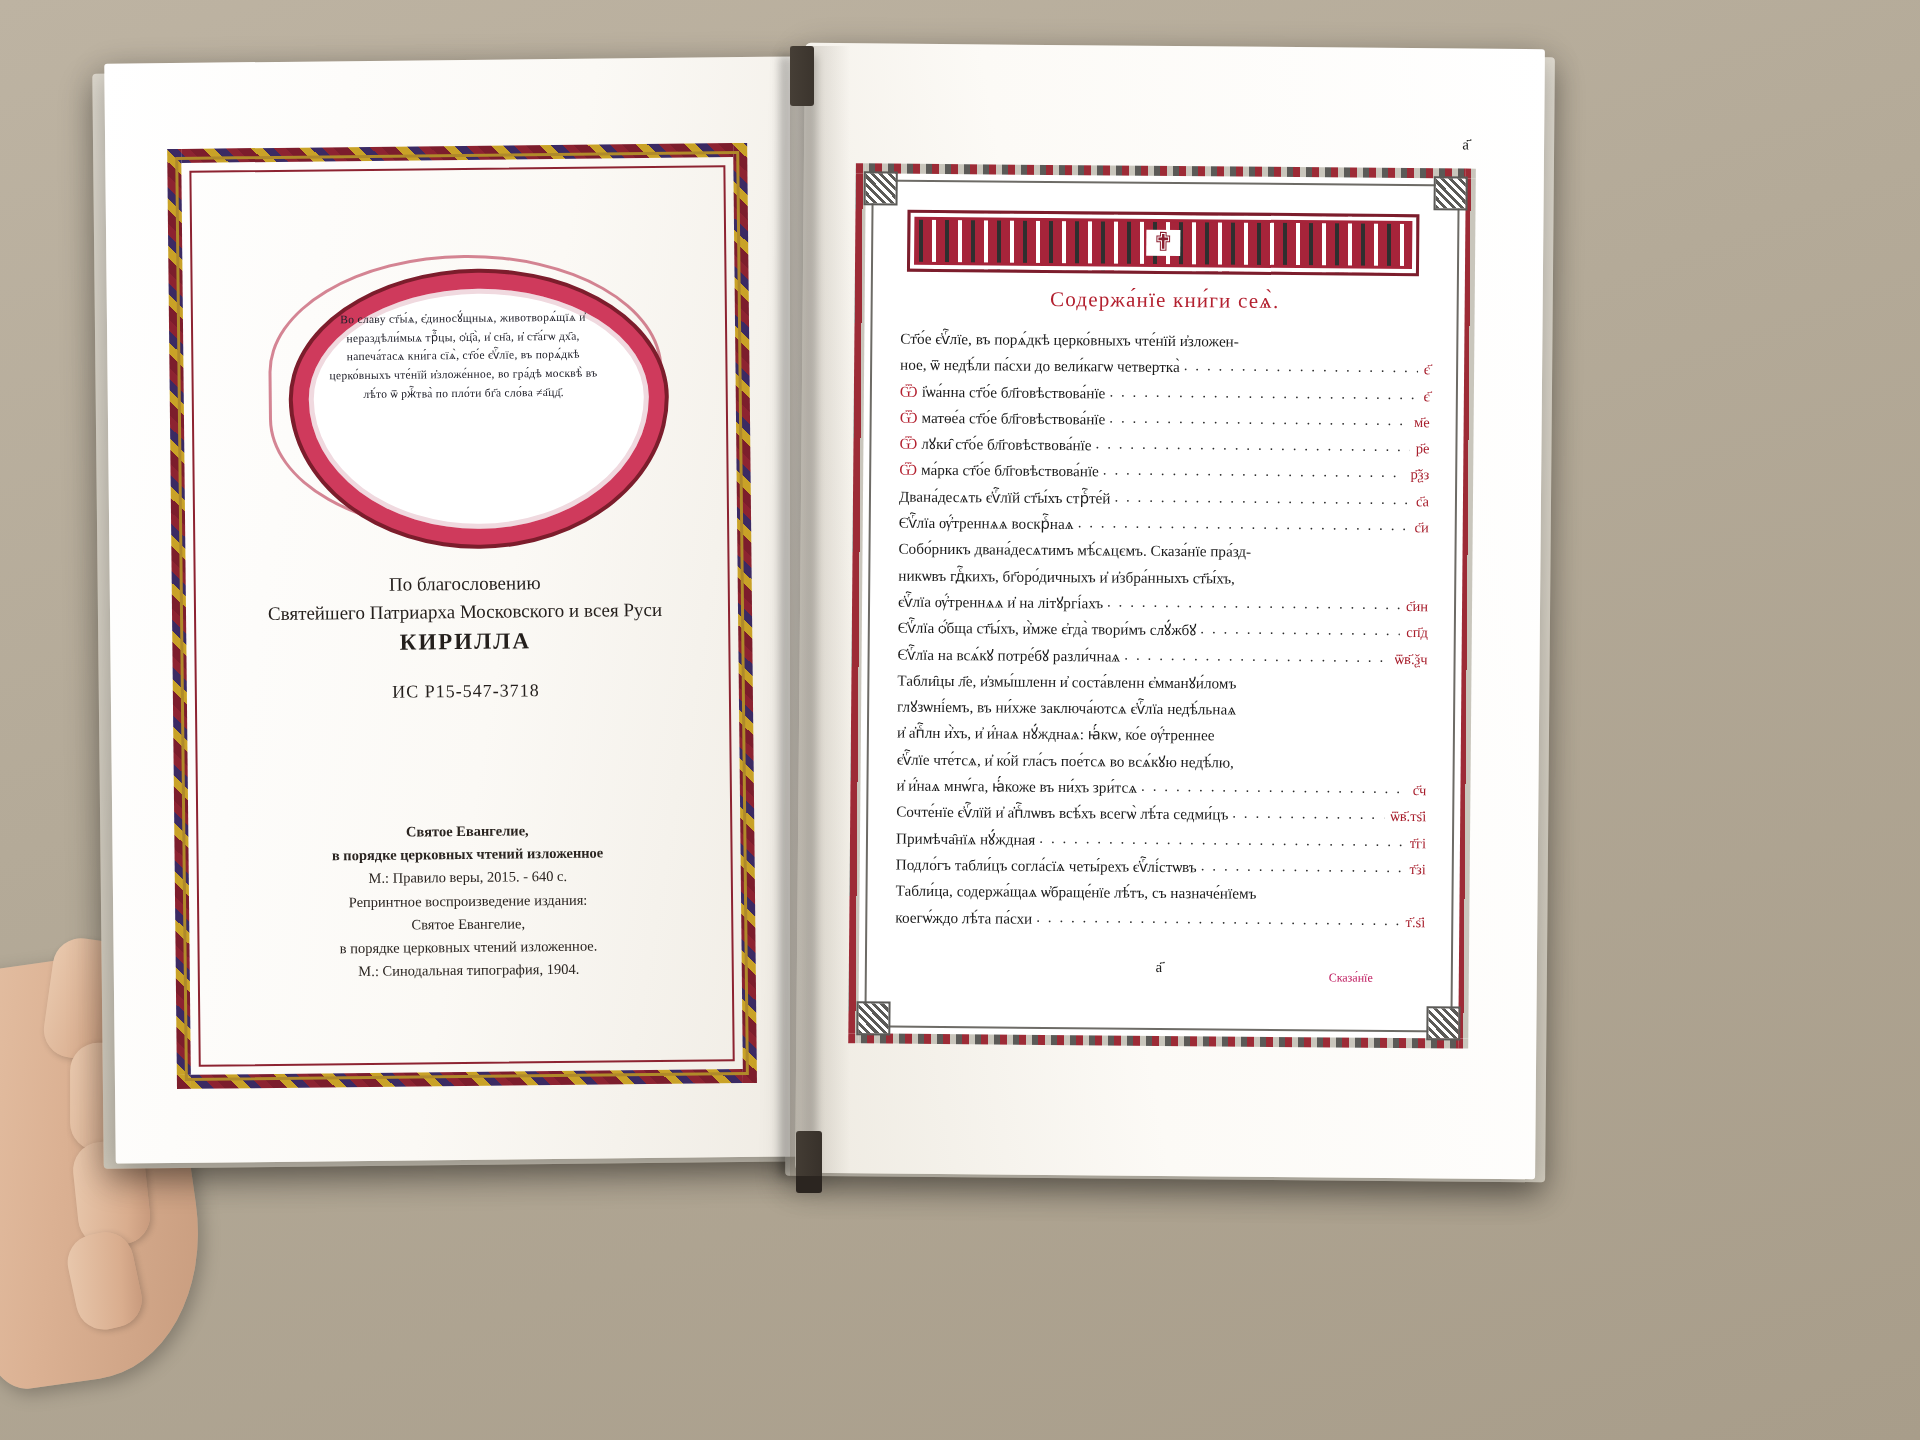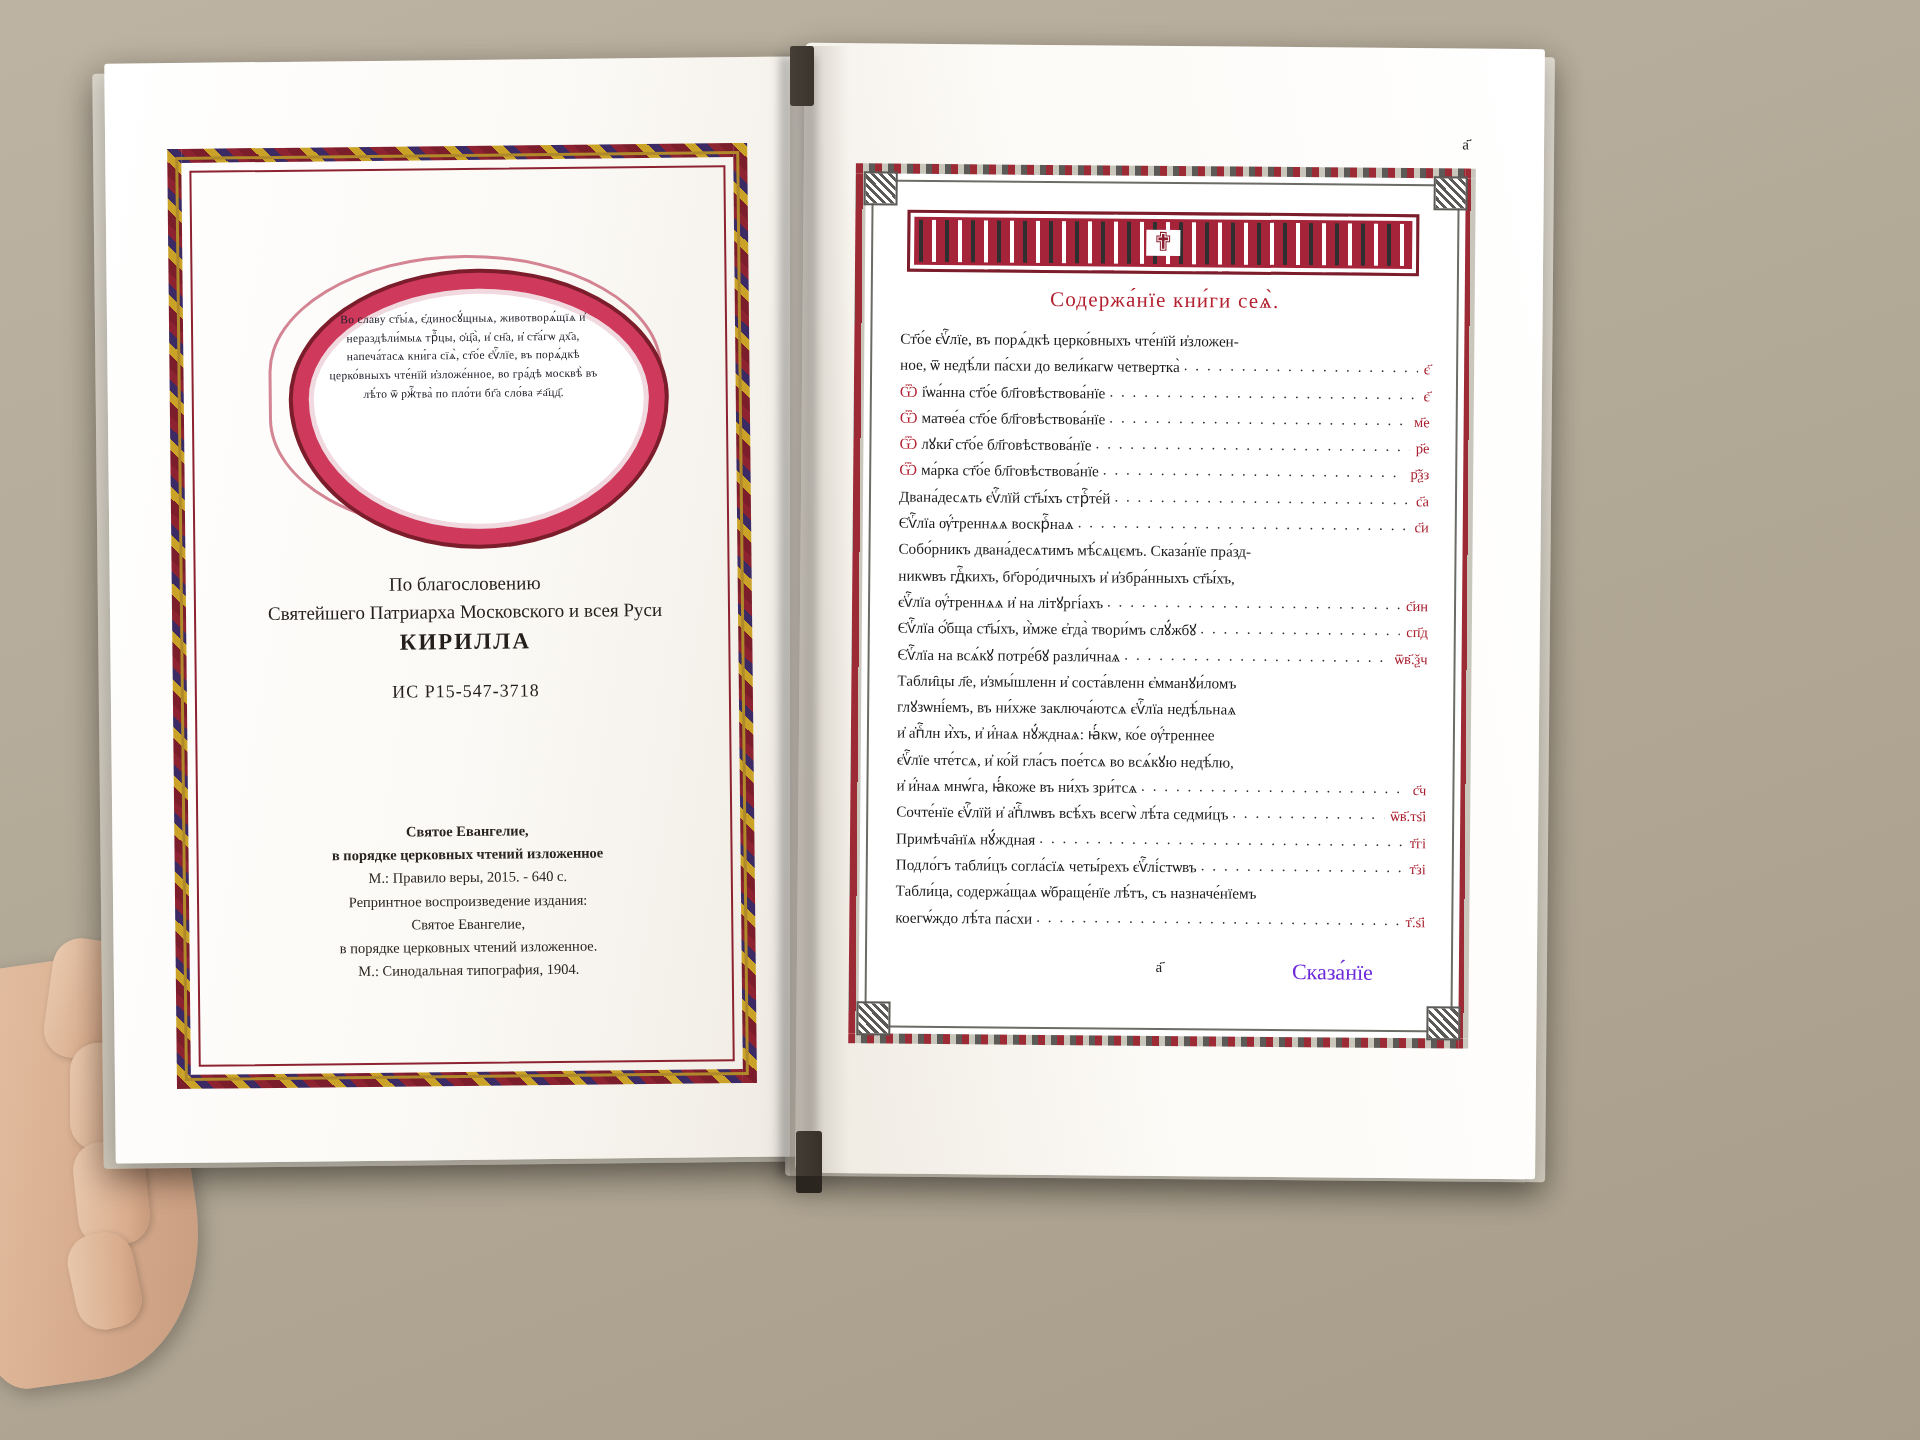--- a/index.html
+++ b/index.html
@@ -307,22 +307,22 @@
 
   .folio-bottom {
     position: absolute;
     left: 50%; bottom: 60px;
     transform: translateX(-50%);
     font-size: 15px; color: #20201f;
   }
   .catchword {
     position: absolute;
     right: 86px; bottom: 52px;
-    color: #6d28d9;
-    font-size: 22px;
+    color: #be185d;
+    font-size: 12px;
     margin-left: 23px;
   }
 
   .page-curve {
     position: absolute;
     left: 700px; top: 0;
     width: 60px; height: 1130px;
     background: linear-gradient(90deg, rgba(120,110,95,0.35), rgba(255,255,255,0));
     pointer-events: none;
   }

